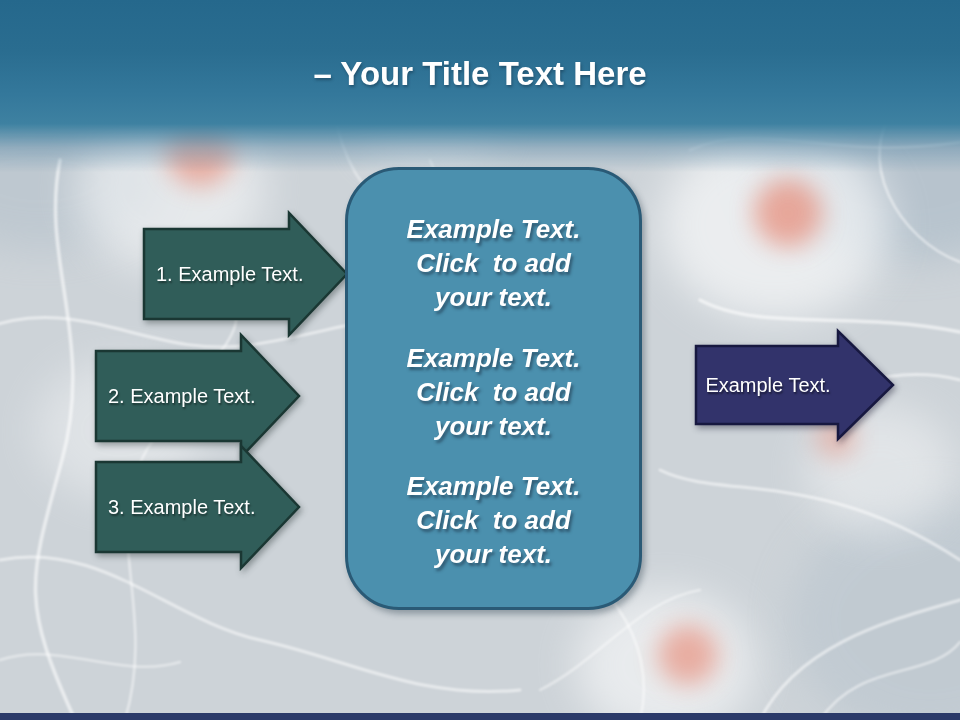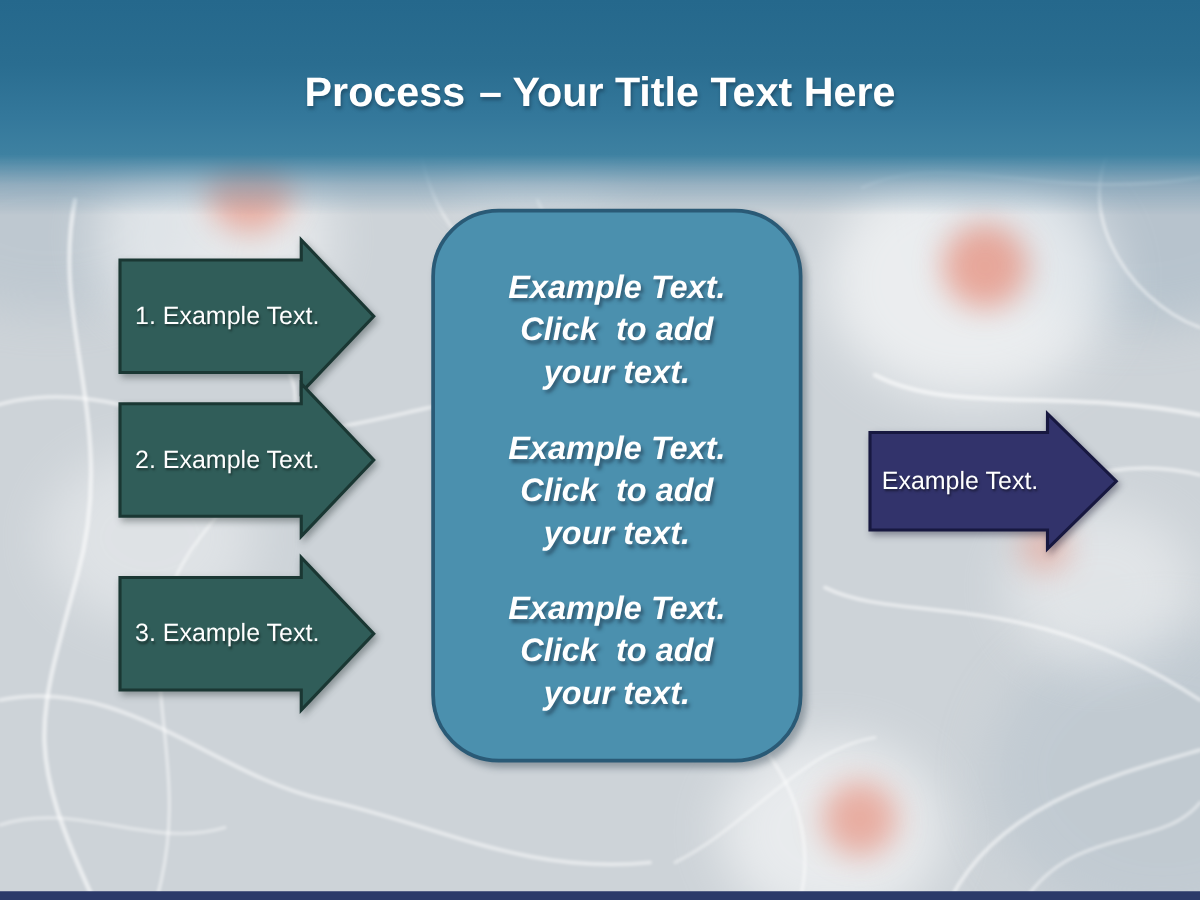--- a/index.html
+++ b/index.html
@@ -29,22 +29,22 @@
   
   .larrow { position:absolute; left:95px; width:206px; height:124px; }
   .larrow svg { position:absolute; inset:0; overflow:visible;
     filter:drop-shadow(2px 3px 3px rgba(20,35,35,0.38)); }
   .larrow .arrow-label {
     position:absolute; left:13px; top:17px; width:160px; height:90px;
     display:flex; align-items:center;
     color:#ffffff; font-size:20px; white-space:pre;
     text-shadow:1px 2px 2px rgba(0,0,0,0.45);
   }
-  .larrow-1 { top:191px; }
-  .larrow-2 { top:306px; }
+  .larrow-1 { top:212px;margin-left:48px; }
+  .larrow-2 { top:334px; }
   .larrow-3 { top:445px; }
 
   
   .center-box {
     position:absolute; left:345px; top:167px; width:297px; height:443px;
     box-sizing:border-box; border-radius:54px;
     background:#4b90ae;
     border:3px solid #2a5a76;
     box-shadow:3px 4px 6px rgba(25,45,60,0.35);
     display:flex; flex-direction:column; justify-content:space-between;
@@ -122,21 +122,20 @@
       <path d="M820,720 C860,660 930,680 960,642" stroke-width="2.5" opacity="0.5"></path>
       <path d="M690,150 C760,118 830,162 960,142" stroke-width="2.5" opacity="0.45"></path>
       <path d="M430,160 C470,240 420,320 470,420" stroke-width="2.5" opacity="0.4"></path>
       <path d="M540,690 C600,660 640,600 700,590" stroke-width="2.5" opacity="0.45"></path>
       <path d="M0,660 C60,640 120,680 180,662" stroke-width="2.5" opacity="0.45"></path>
     </g>
   </svg>
 
   <div class="header-band"></div>
   <h1 class="slide-title">
-    <span class="t-bold">Process</span>
     <span class="t-rest">– Your Title Text Here</span>
   </h1>
 
   <div class="larrow larrow-1">
     <svg viewBox="0 0 206 124">
       <polygon points="1,17 146,17 146,1 204,62 146,123 146,107 1,107" fill="#305d59" stroke="#1a3733" stroke-width="2.5" stroke-linejoin="miter"></polygon>
     </svg>
     <div class="arrow-label">1. Example Text.</div>
   </div>
 

